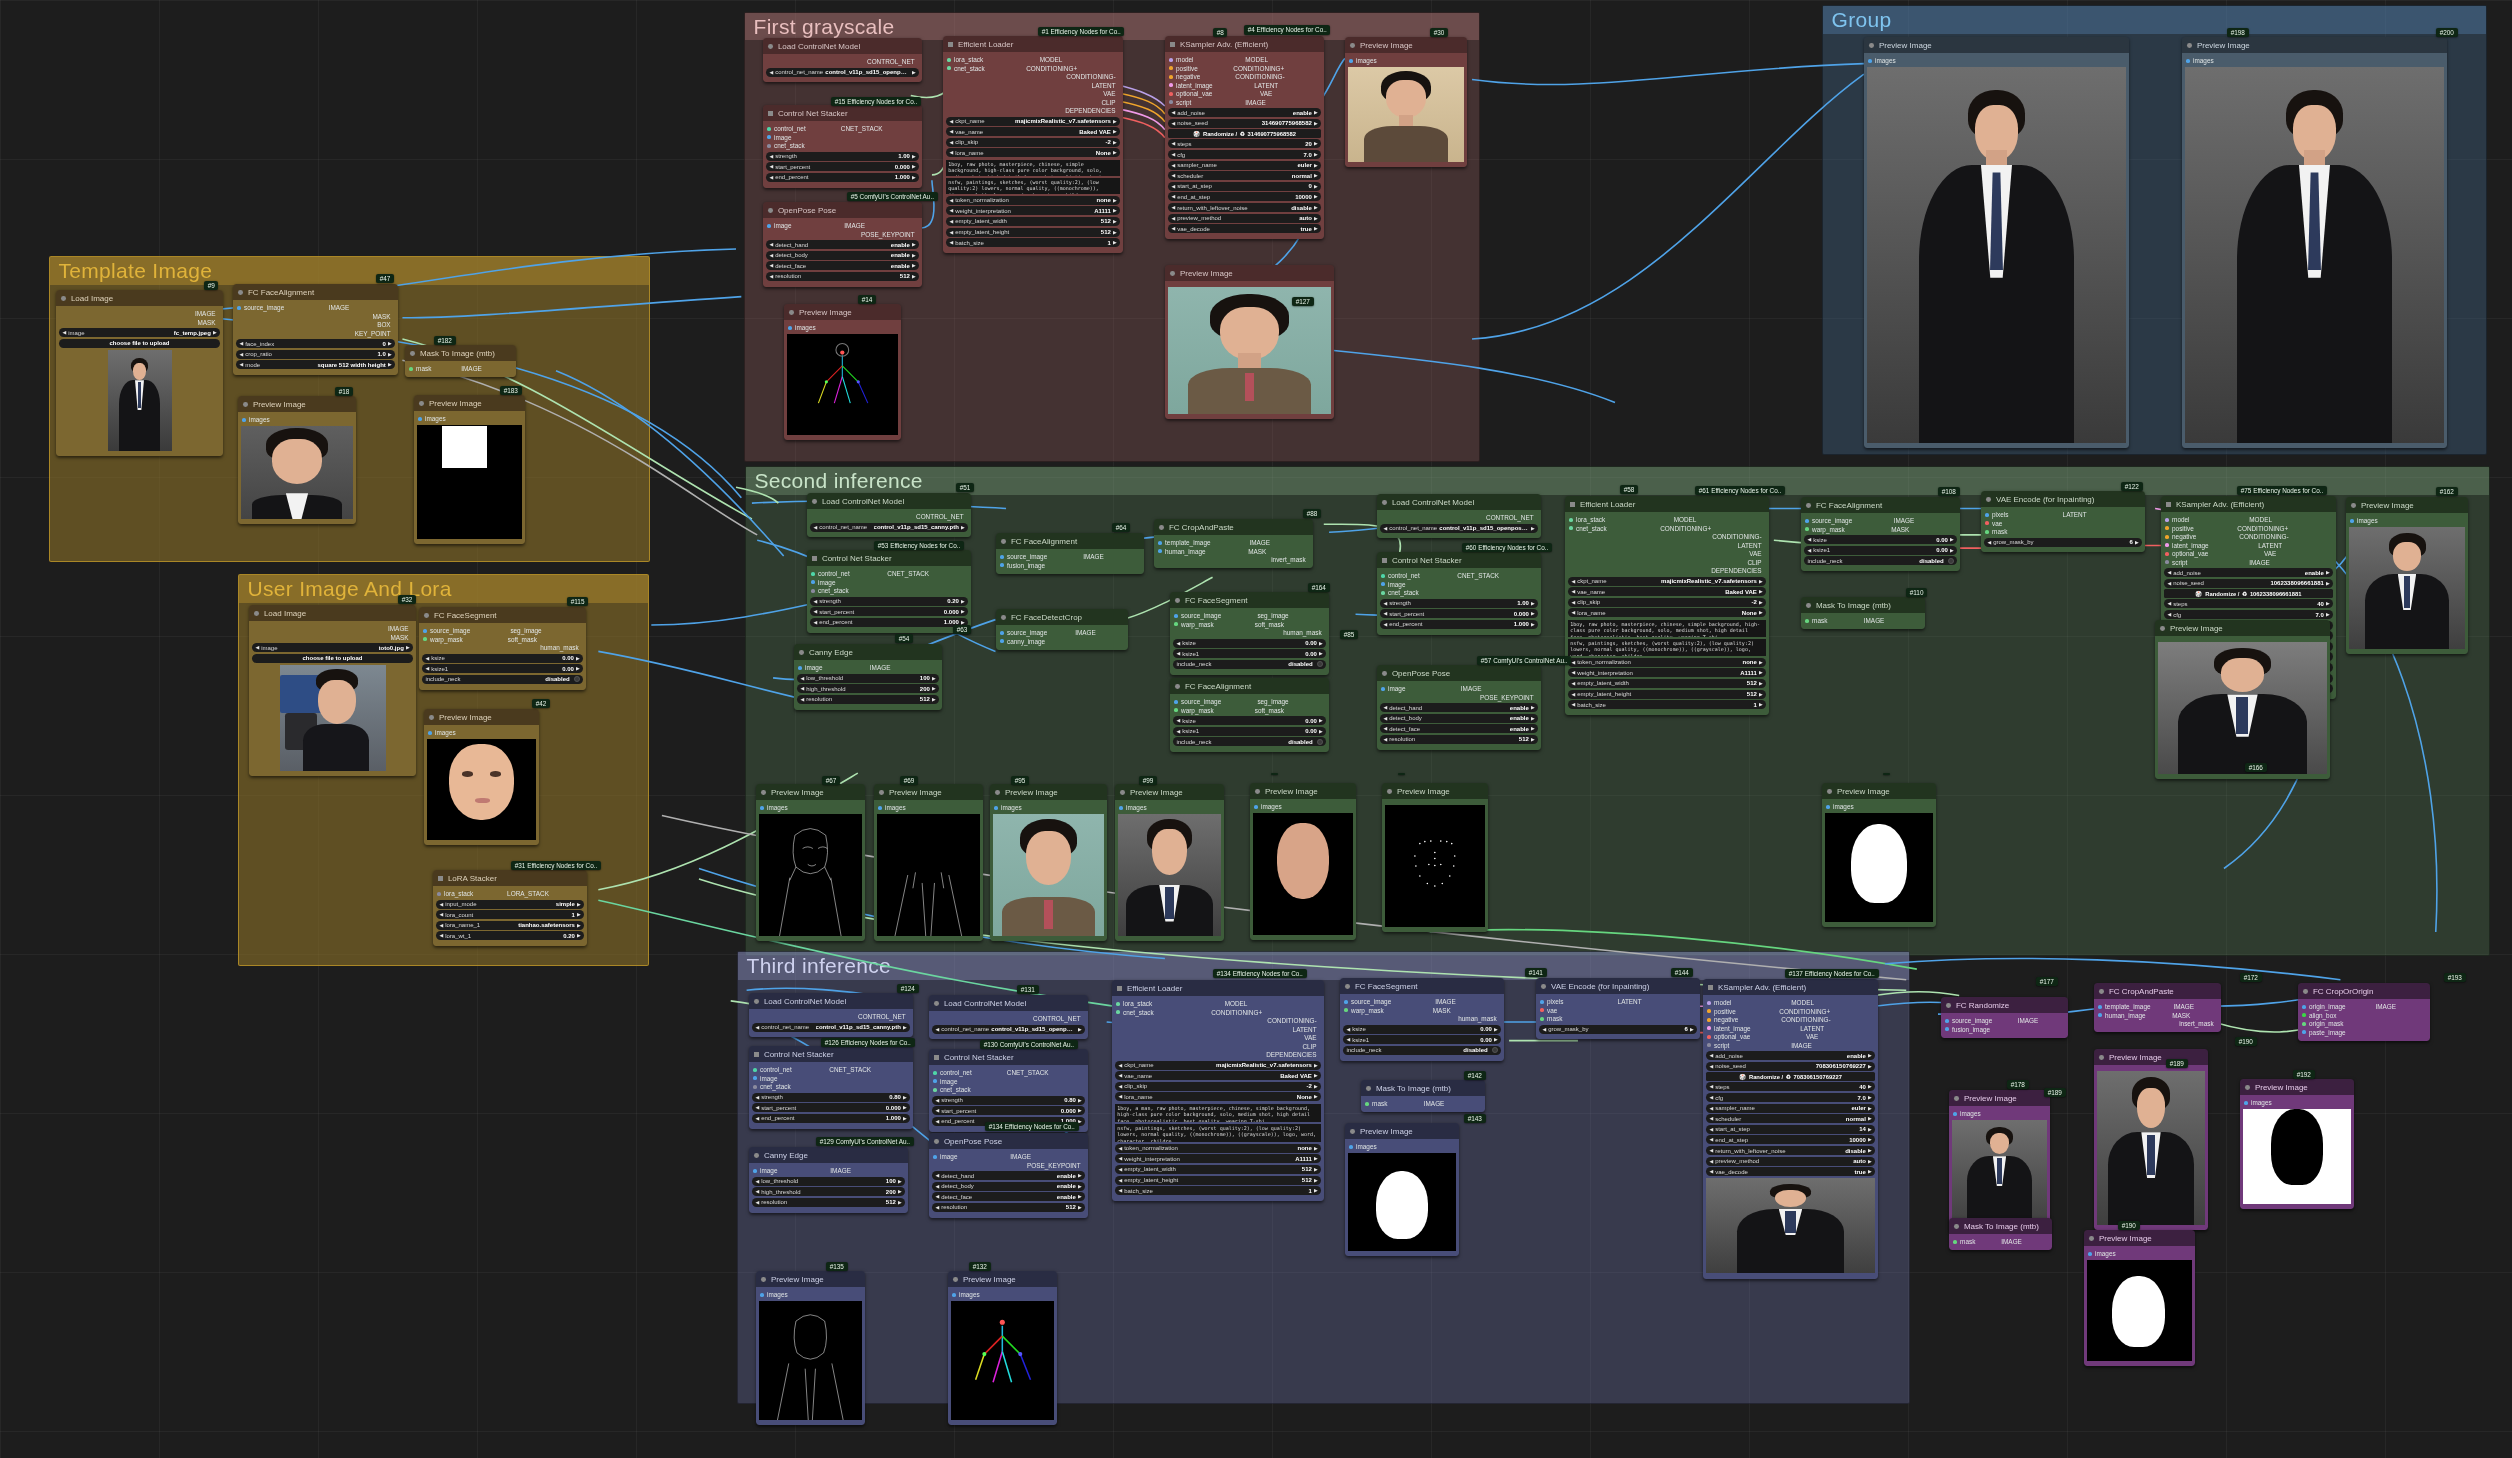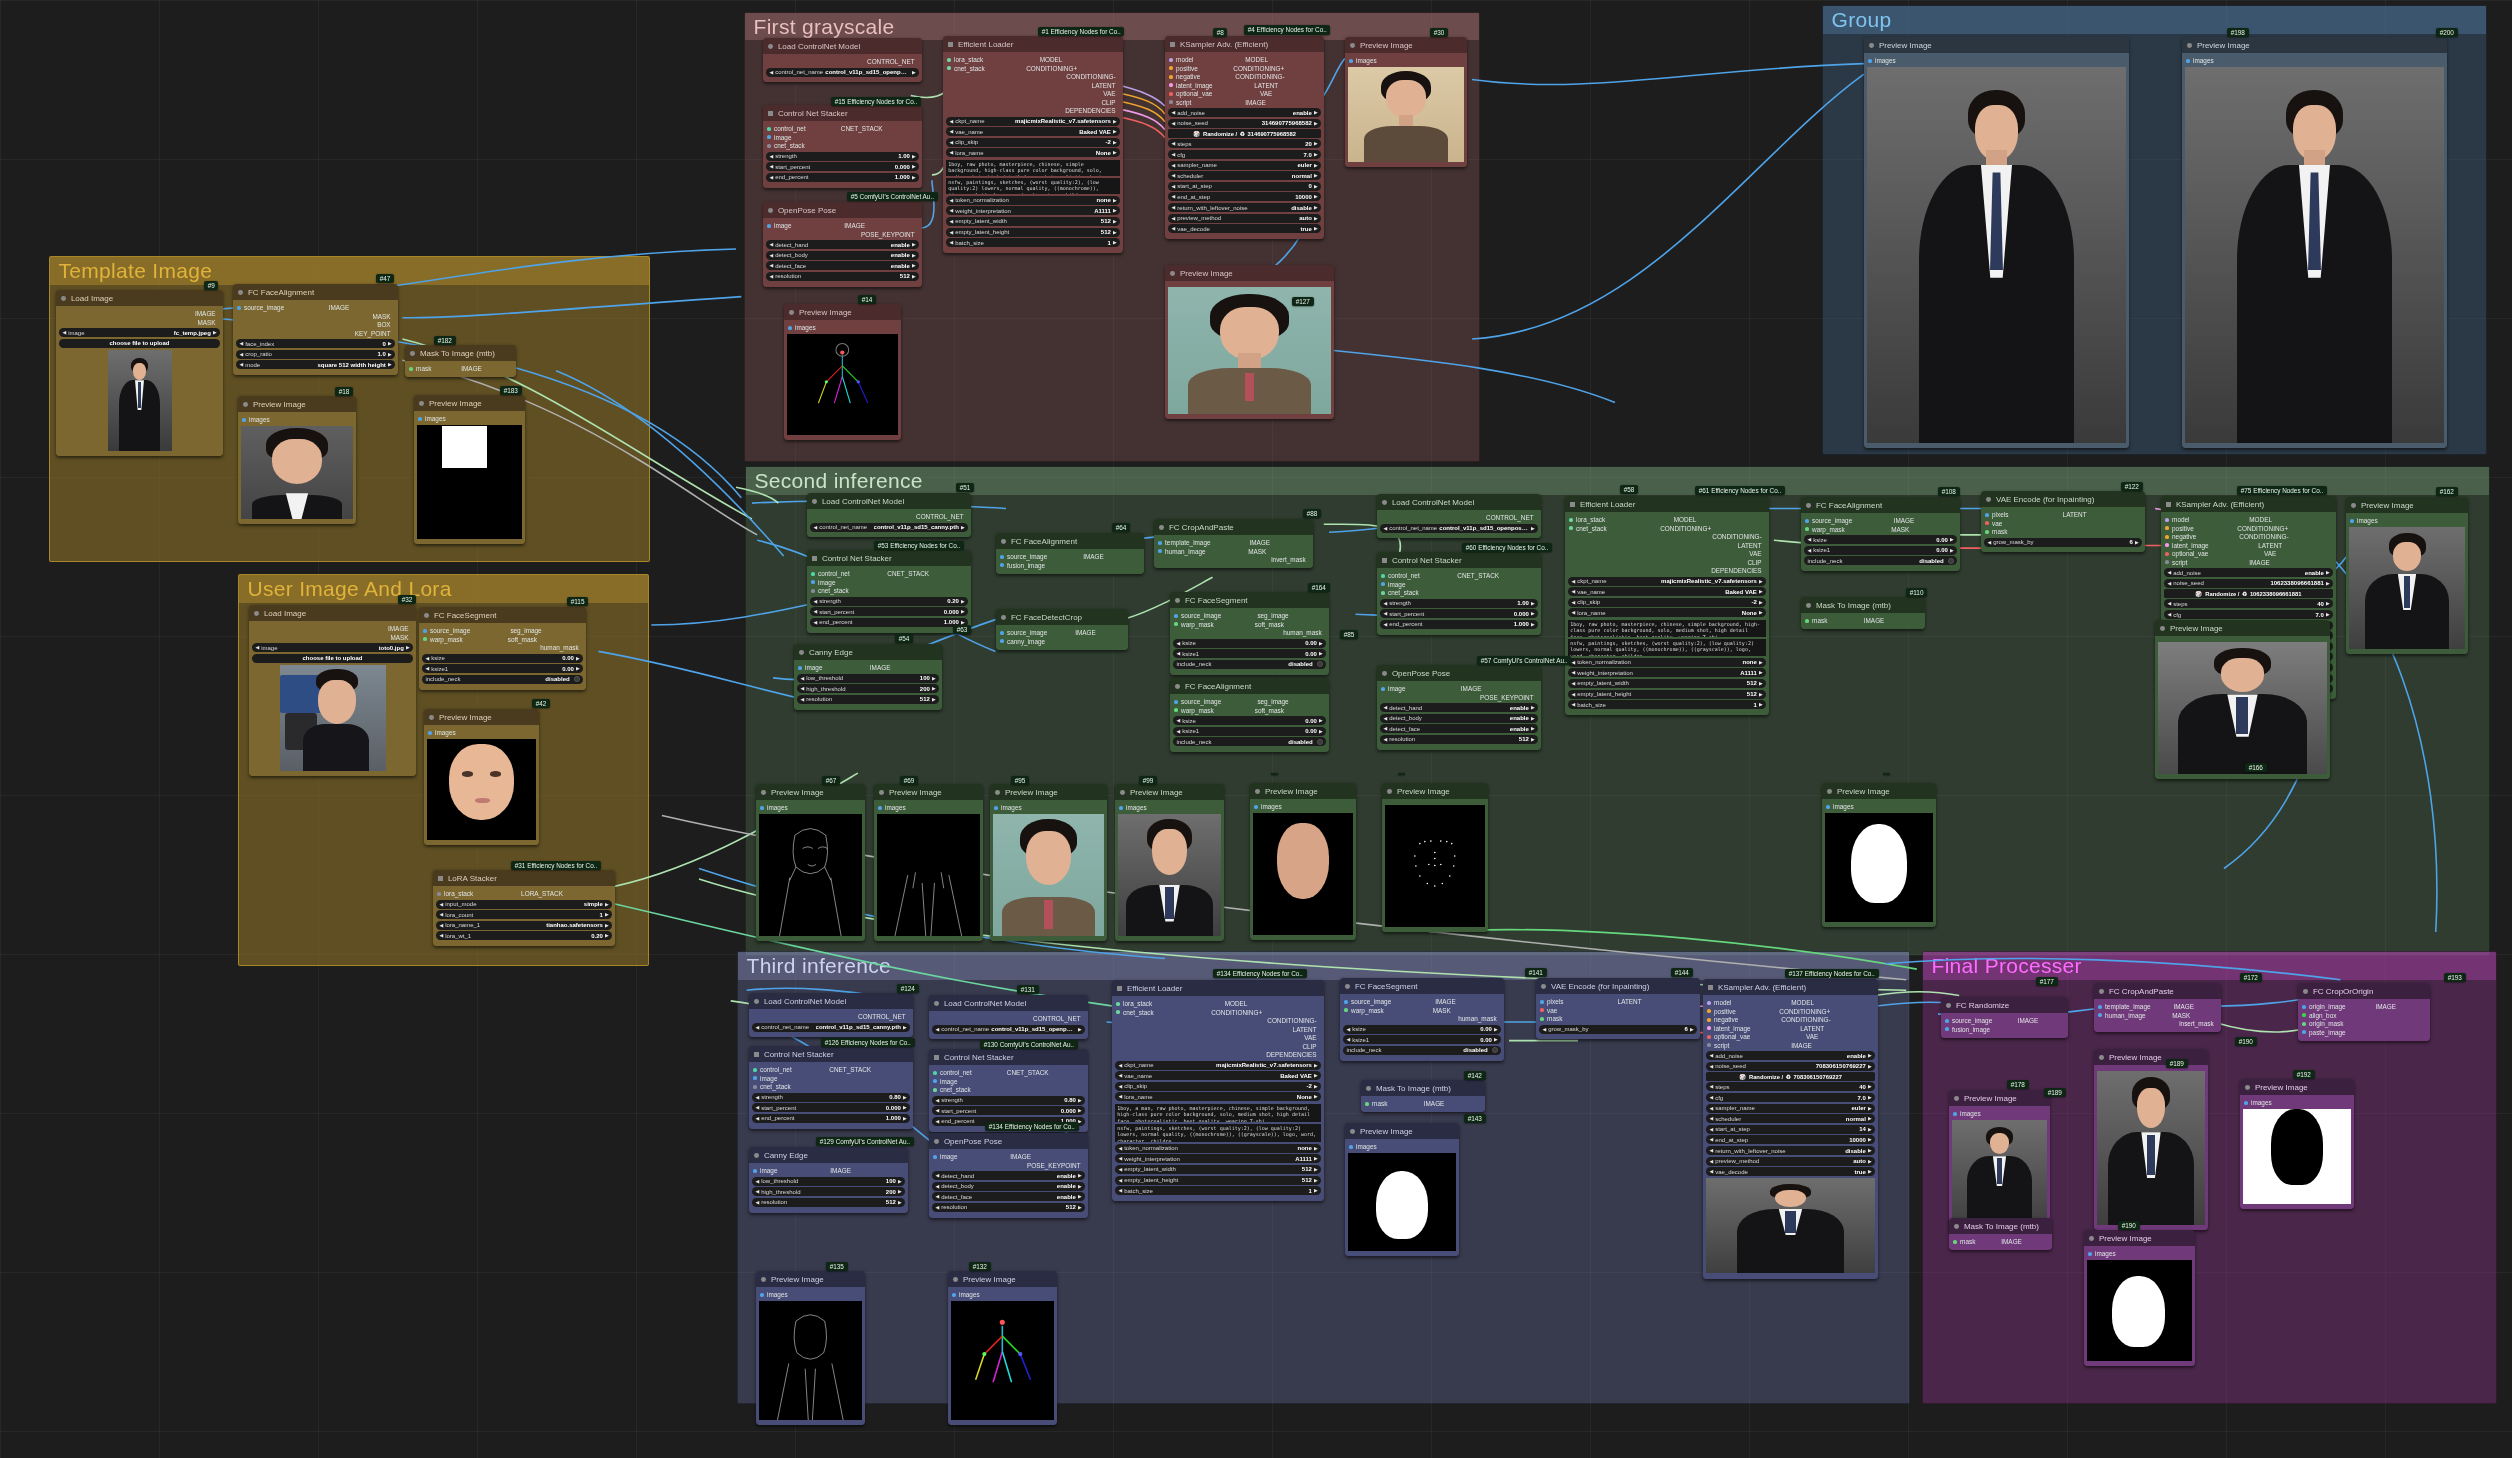--- a/index.html
+++ b/index.html
@@ -132,23 +132,20 @@
     <div class="ghdr">Template Image</div>
   </div>
   <div class="group g-tan" style="left:238px;top:574px;width:411px;height:392px;">
     <div class="ghdr">User Image And Lora</div>
   </div>
   <div class="group g-second" style="left:745px;top:466px;width:1745px;height:490px;">
     <div class="ghdr">Second inference</div>
   </div>
   <div class="group g-third" style="left:737px;top:951px;width:1173px;height:453px;">
     <div class="ghdr">Third inference</div>
-  </div>
-  <div class="group g-final" style="left:1922px;top:951px;width:575px;height:453px;">
-    <div class="ghdr">Final Processer</div>
   </div>
 
   <svg class="links" viewBox="0 0 4744 2755" width="2512" height="1459">
     <g fill="none" stroke-width="3">
       <path d="M400 585 C 700 560, 1000 480, 1390 470" stroke="#4fa3e8"></path>
       <path d="M400 600 C 800 640, 1200 700, 1400 940" stroke="#4fa3e8"></path>
       <path d="M760 600 C 900 600, 1100 580, 1400 560" stroke="#4fa3e8"></path>
       <path d="M760 640 C 1000 700, 1200 860, 1420 980" stroke="#aee3b0"></path>
       <path d="M760 680 C 1100 760, 1300 940, 1430 1010" stroke="#b0b0b0"></path>
       <path d="M1050 700 C 1200 760, 1350 900, 1480 1050" stroke="#4fa3e8"></path>
@@ -922,21 +919,21 @@
       <div class="imgprev" style="height:101px;background:#000;position:relative;overflow:hidden">
         <div style="position:absolute;left:20%;top:5%;width:60%;height:75%;background:#e8b896;border-radius:45% 45% 48% 48%"></div>
         <div style="position:absolute;left:32%;top:32%;width:10%;height:5%;background:#4a3328;border-radius:50%"></div>
         <div style="position:absolute;left:58%;top:32%;width:10%;height:5%;background:#4a3328;border-radius:50%"></div>
         <div style="position:absolute;left:44%;top:58%;width:14%;height:5%;background:#c07a72;border-radius:40%"></div>
       </div>
     </div>
   </div>
 
   <div class="badge" style="left:511px;top:861px;">#31 Efficiency Nodes for Co..</div>
-  <div class="node n-tan" style="left:433px;top:870px;width:182px;">
+  <div class="node n-tan" style="left:433px;top:870px;width:154px;">
     <div class="hdr">
         <span class="sq"></span>
         <span>LoRA Stacker</span>
       </div>
     <div class="body">
       <div class="row">
           <span class="slot">
             <span class="pin pin-gray"></span>
             <span>lora_stack</span>
           </span>

